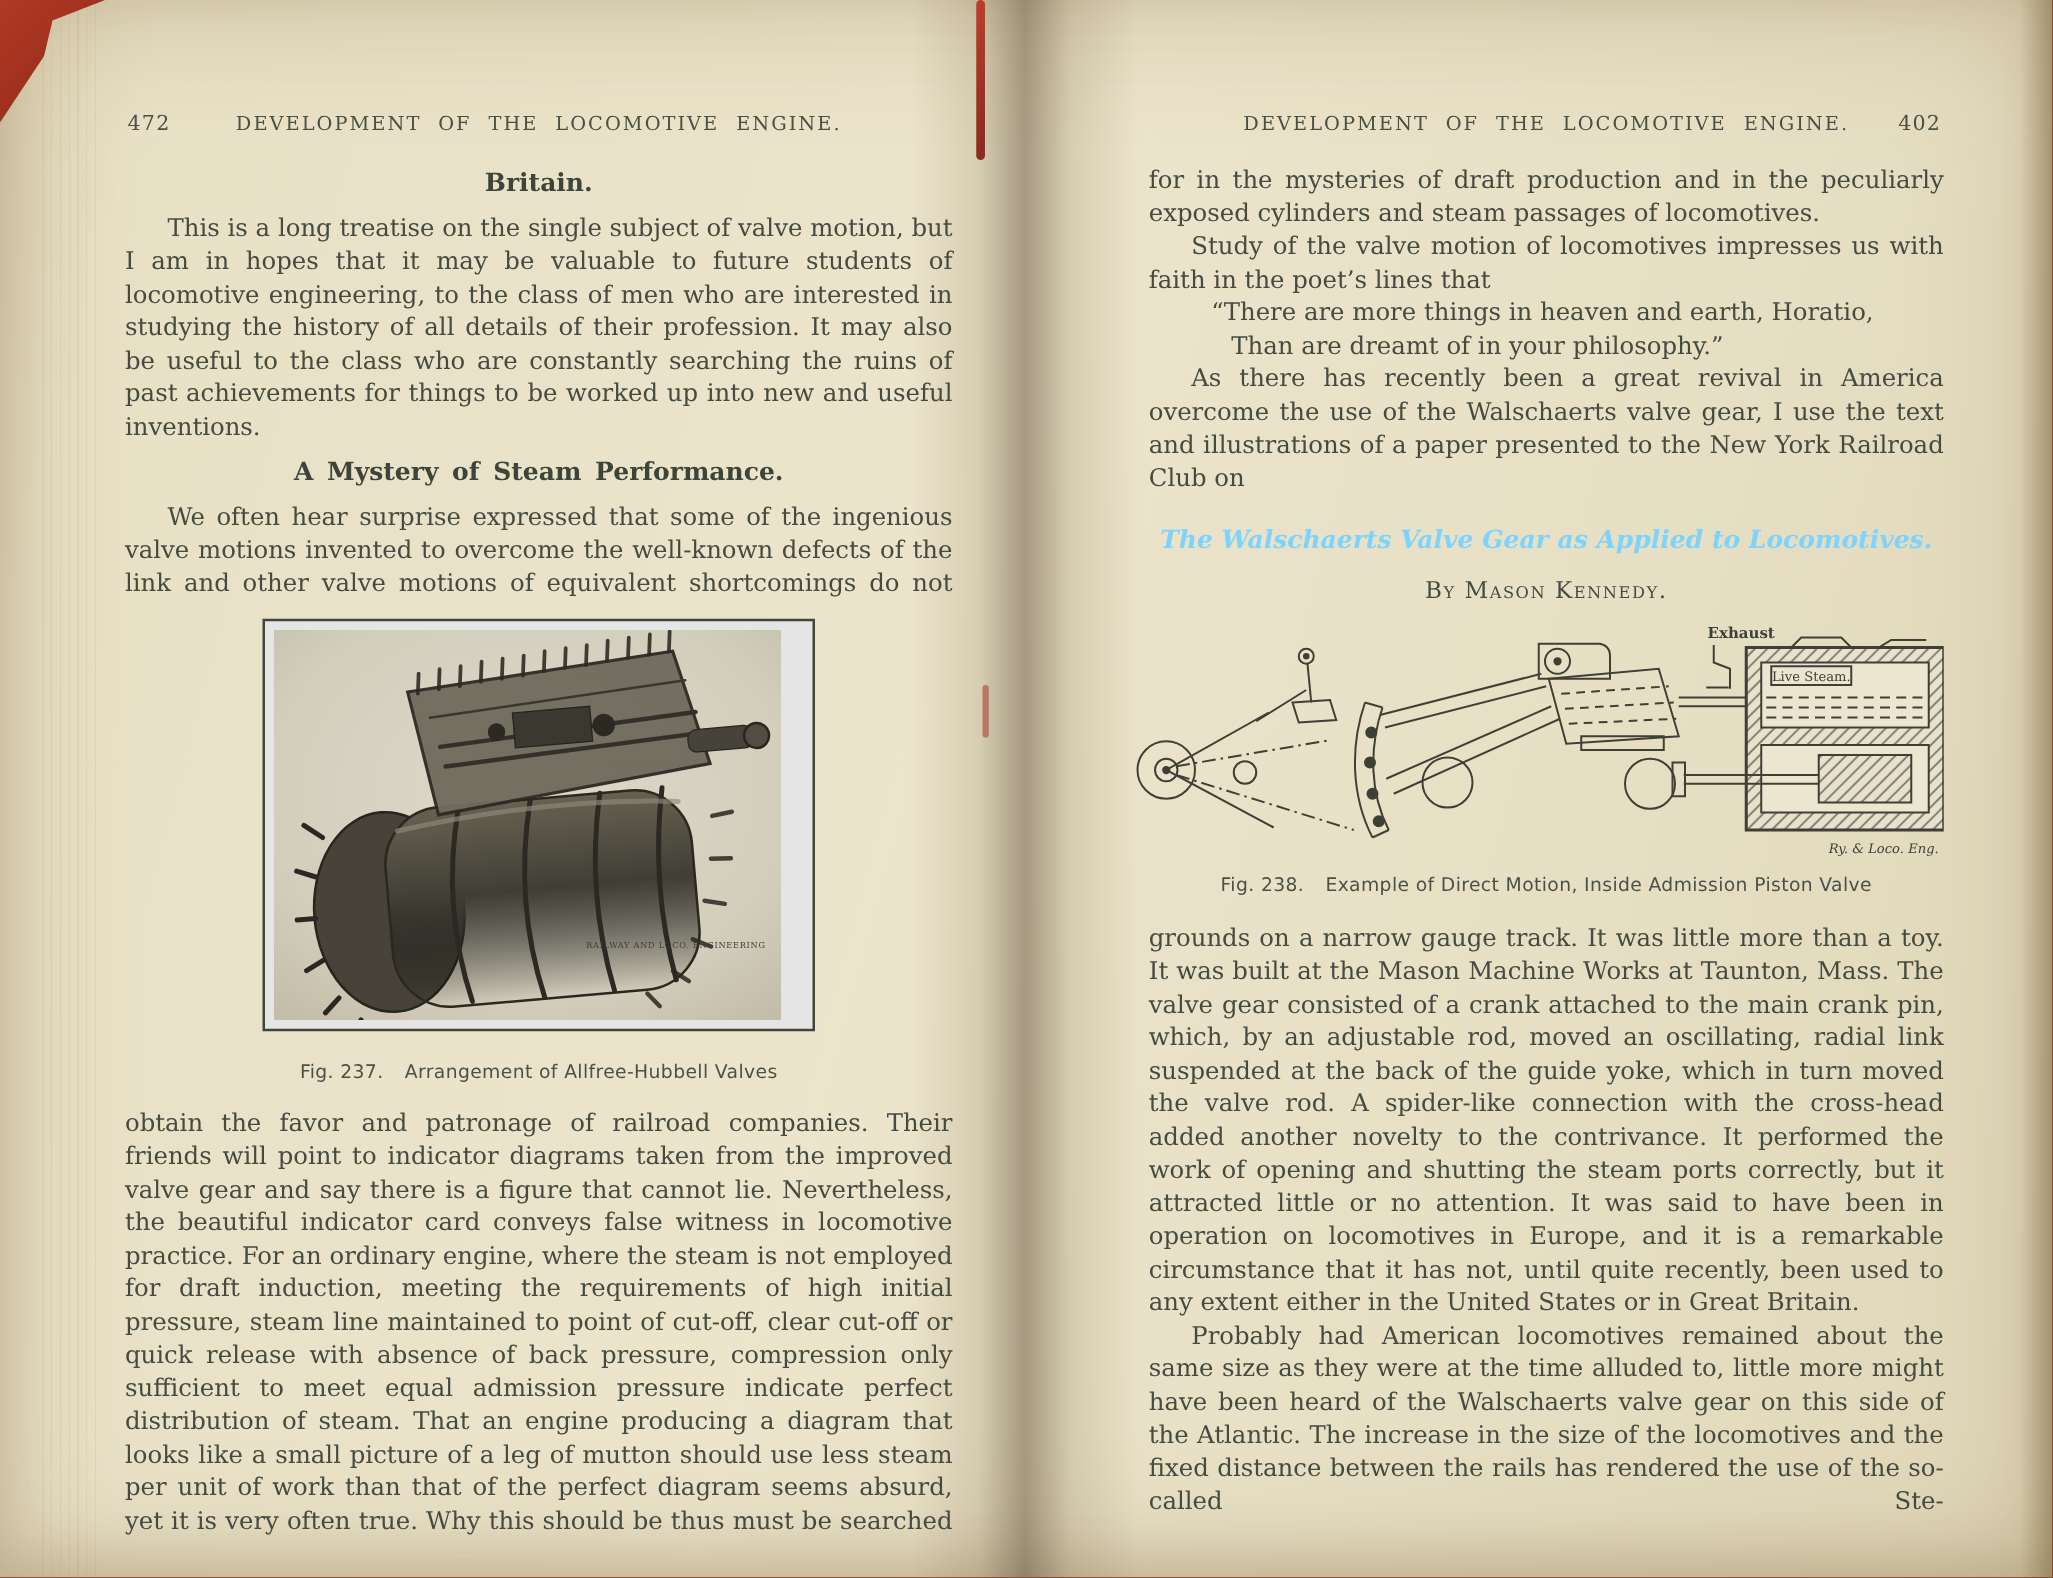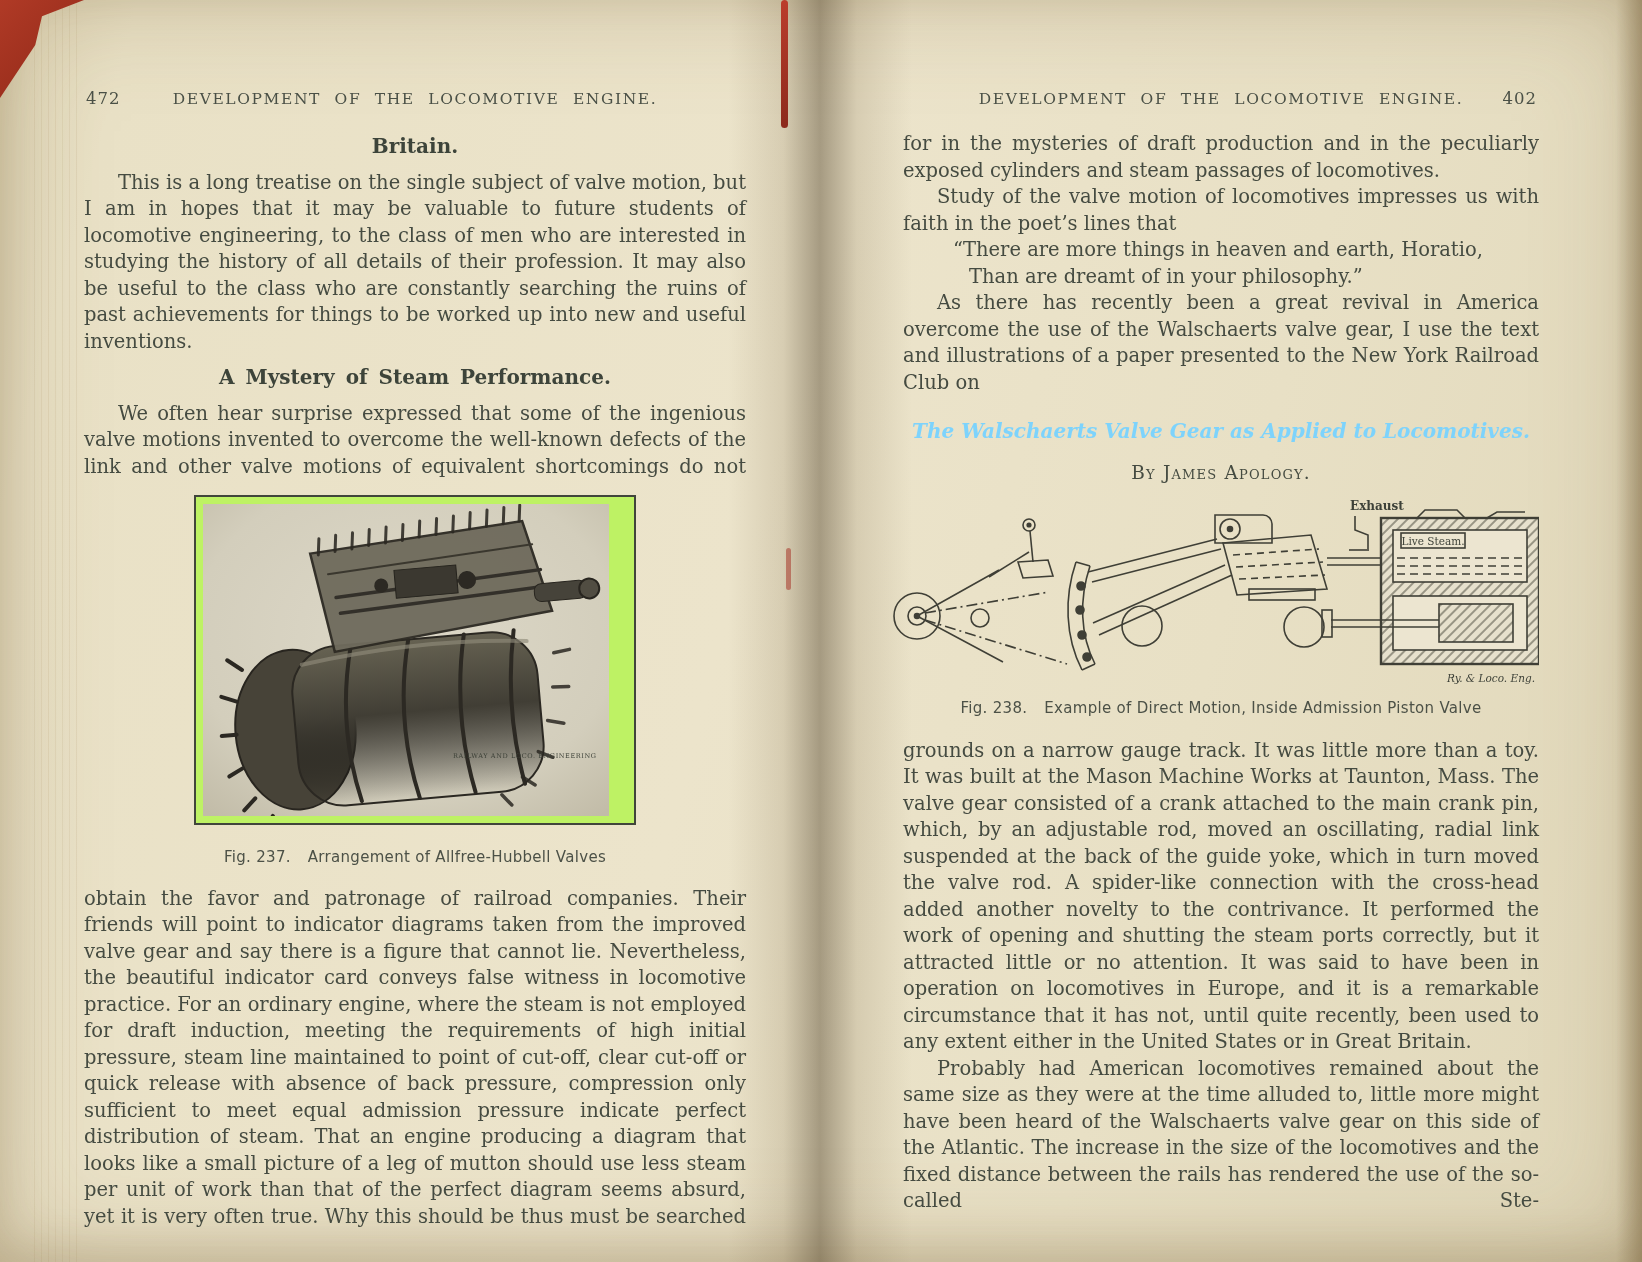--- a/index.html
+++ b/index.html
@@ -34,39 +34,39 @@
   }
   .binding-thread {
     position:absolute; left:781px; top:0; width:7px; height:128px;
     background:linear-gradient(#bb3d2c,#8c2a1c); border-radius:4px;
   }
   .binding-thread-mid {
     position:absolute; left:786px; top:548px; width:5px; height:42px;
     background:#a8362a; opacity:.55; border-radius:3px;
   }
 
-  .col { position:absolute; top:86px; color:#454b41; font-size:19.5px; line-height:26.5px; }
+  .col { position:absolute; top:86px; color:#454b41; font-size:19.5px; line-height:26.5px;margin-left:16px; }
   .col-left  { left:84px;  width:662px; }
   .col-right { left:903px; width:636px; }
 
   .pg-header { position:relative; height:24px; font-size:15.5px; letter-spacing:1.6px;
                word-spacing:7px; color:#4a5046; }
   .pg-header .title { display:block; text-align:center; }
   .folio { position:absolute; top:0; font-size:16.5px; letter-spacing:1px; }
   .folio-left { left:2px; } .folio-right { right:2px; }
 
   .sec-heading { text-align:center; font-weight:bold; font-size:20px; color:#3d443a;
                  word-spacing:4px; margin:0; }
   p { margin:0; text-align:justify; }
   .indent { text-indent:34px; }
   .jlast { text-align-last:justify; }
   .quote { text-align:left; }
 
   .fig237 { margin:16px auto 0; width:424px; border:2px solid #41453b;
-            background:#bef264; padding:7px; }
+            background:#e5e5e5; padding:7px; }
   .fig237 svg { display:block; }
 
   .fig238-wrap { margin:6px 0 0 -24px; width:660px; }
   .fig238-wrap svg { display:block; }
   svg text { font-family:"DejaVu Serif","Liberation Serif",serif; fill:#3d4138; }
 
   .fig-caption { margin-top:19px; text-align:center;
                  font-family:"DejaVu Sans","Liberation Sans",sans-serif;
                  font-size:15px; color:#4c5147; letter-spacing:.3px; }
   .fig-caption .fig-label { margin-right:17px;text-align:right; }
@@ -190,21 +190,21 @@
     <span class="folio folio-right">402</span>
   </div>
 
   <p style="margin-top:21px">for in the mysteries of draft production and in the peculiarly exposed cylinders and steam passages of locomotives.</p>
   <p class="indent">Study of the valve motion of locomotives impresses us with faith in the poet’s lines that</p>
   <p class="quote" style="padding-left:50px">“There are more things in heaven and earth, Horatio,</p>
   <p class="quote" style="padding-left:66px">Than are dreamt of in your philosophy.”</p>
   <p class="indent">As there has recently been a great revival in America overcome the use of the Walschaerts valve gear, I use the text and illustrations of a paper presented to the New York Railroad Club on</p>
 
   <h2 class="art-heading" style="margin-top:22px">The Walschaerts Valve Gear as Applied to Locomotives.</h2>
-  <div class="byline" style="margin-top:15px">By James Apology.</div>
+  <div class="byline" style="margin-top:15px">By Mason Kennedy.</div>
 
 
   <figure class="fig238-wrap">
     <svg width="660" height="196" viewBox="0 0 660 196">
       <defs>
         <pattern id="hatch238" patternUnits="userSpaceOnUse" width="7" height="7" patternTransform="rotate(45)">
           <rect width="7" height="7" fill="#e7e1cd"></rect>
           <line x1="1" y1="0" x2="1" y2="7" stroke="#6e6c5d" stroke-width="1.3"></line>
         </pattern>
       </defs>

